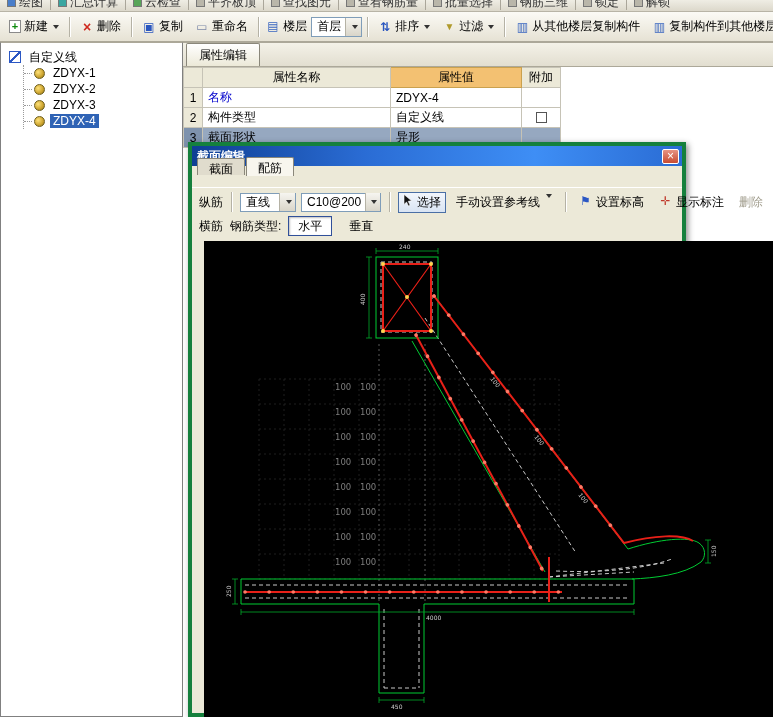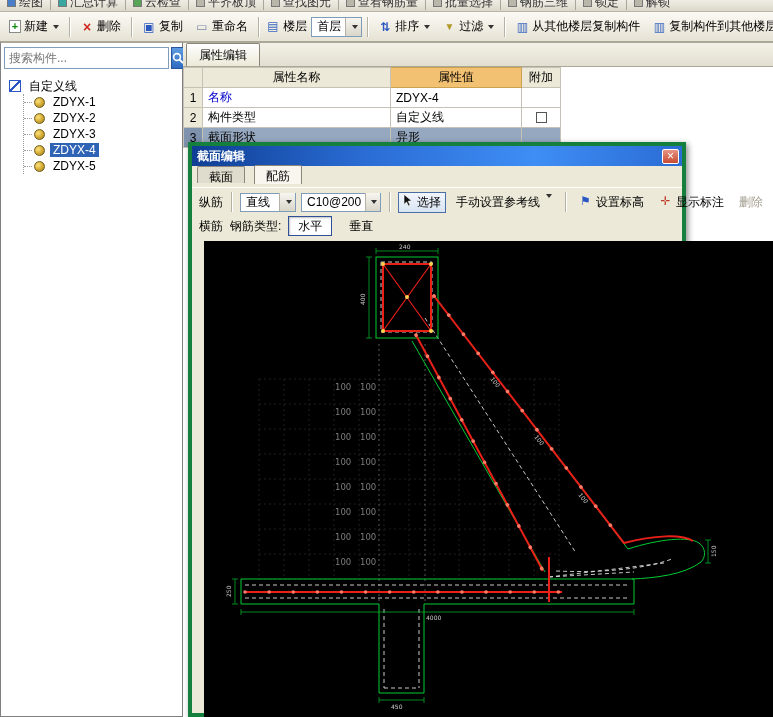--- a/index.html
+++ b/index.html
@@ -92,21 +92,21 @@
     background:#ece9d8; border:4px solid #15803d;
     box-shadow:2px 2px 6px rgba(0,0,0,.45); z-index:10;
   }
   .title-bar {
     height:20px; display:flex; align-items:center; padding:0 3px 0 5px;
     background:linear-gradient(90deg,#0f3f94,#2a6cd4 35%,#3e8ef5 70%,#2a6cd4);
     color:#fff; font-weight:bold;
   }
   .close-btn { margin-left:auto; width:17px; height:15px; padding:0; color:#fff; font-size:12px; line-height:12px; text-align:center;
     background:linear-gradient(#e79384,#c74b31); border:1px solid #fff; border-radius:2px; }
-  .dlg-tabs { display:flex; align-items:flex-end; height:22px; padding:3px 5px 4px 5px; gap:9px; border-bottom:1px solid #fff; }
+  .dlg-tabs { display:flex; align-items:flex-end; height:22px; padding:3px 5px 12px 5px; gap:1px; border-bottom:1px solid #fff; }
   .dtab { border:1px solid #8a877a; border-bottom:none; background:#e0dccd; padding:2px 11px; border-radius:2px 2px 0 0; height:17px; }
   .dtab.active { background:#f8f6ee; height:19px; margin-bottom:-1px; }
   .dlg-tb1 { height:26px; display:flex; align-items:center; gap:5px; padding:2px 7px 0 7px; white-space:nowrap; }
   .dlg-tb2 { height:24px; display:flex; align-items:center; gap:7px; padding:0 7px; white-space:nowrap; }
   .lbl { color:#000; }
   .small-combo { min-width:56px; height:19px; }
   .spec-combo { min-width:80px; }
   .flatbtn { display:inline-flex; gap:4px; border:1px solid transparent; background:transparent; font:inherit; padding:1px 4px; height:21px; }
   .selbtn { border:1px solid #4a6fa5; background:linear-gradient(#f2f6fc,#d9e4f3); }
   .disabled { color:#a19d8d; }
@@ -228,29 +228,20 @@
       <span>从其他楼层复制构件</span>
     </button>
     <button class="tb">
       <span class="ic bld-ic">▥</span>
       <span>复制构件到其他楼层</span>
     </button>
 
   </div>
 
   <div class="left-panel">
-    <div class="search-row">
-      <input class="search-input" type="text" placeholder="搜索构件..." style="">
-      <button class="search-btn">
-        <svg width="12" height="12" viewBox="0 0 12 12">
-          <circle cx="5" cy="5" r="3.4" fill="none" stroke="#fff" stroke-width="1.6"></circle>
-          <line x1="7.6" y1="7.6" x2="11" y2="11" stroke="#fff" stroke-width="1.8"></line>
-        </svg>
-      </button>
-    </div>
     <div class="tree">
       <div class="tree-root">
         <span class="root-ic"></span>
         <span class="tl">自定义线</span>
       </div>
       <div class="tree-kids">
         <div class="tree-item">
             <span class="gear"></span>
             <span class="tl">ZDYX-1</span>
           </div>
@@ -258,24 +249,20 @@
             <span class="gear"></span>
             <span class="tl">ZDYX-2</span>
           </div>
         <div class="tree-item">
             <span class="gear"></span>
             <span class="tl">ZDYX-3</span>
           </div>
         <div class="tree-item sel">
             <span class="gear"></span>
             <span class="tl">ZDYX-4</span>
-          </div>
-        <div class="tree-item">
-            <span class="gear"></span>
-            <span class="tl">ZDYX-5</span>
           </div>
       </div>
     </div>
   </div>
 
   <div class="right-panel">
     <div class="prop-tabstrip">
       <div class="prop-tab">属性编辑</div>
     </div>
     <table class="prop-table">

